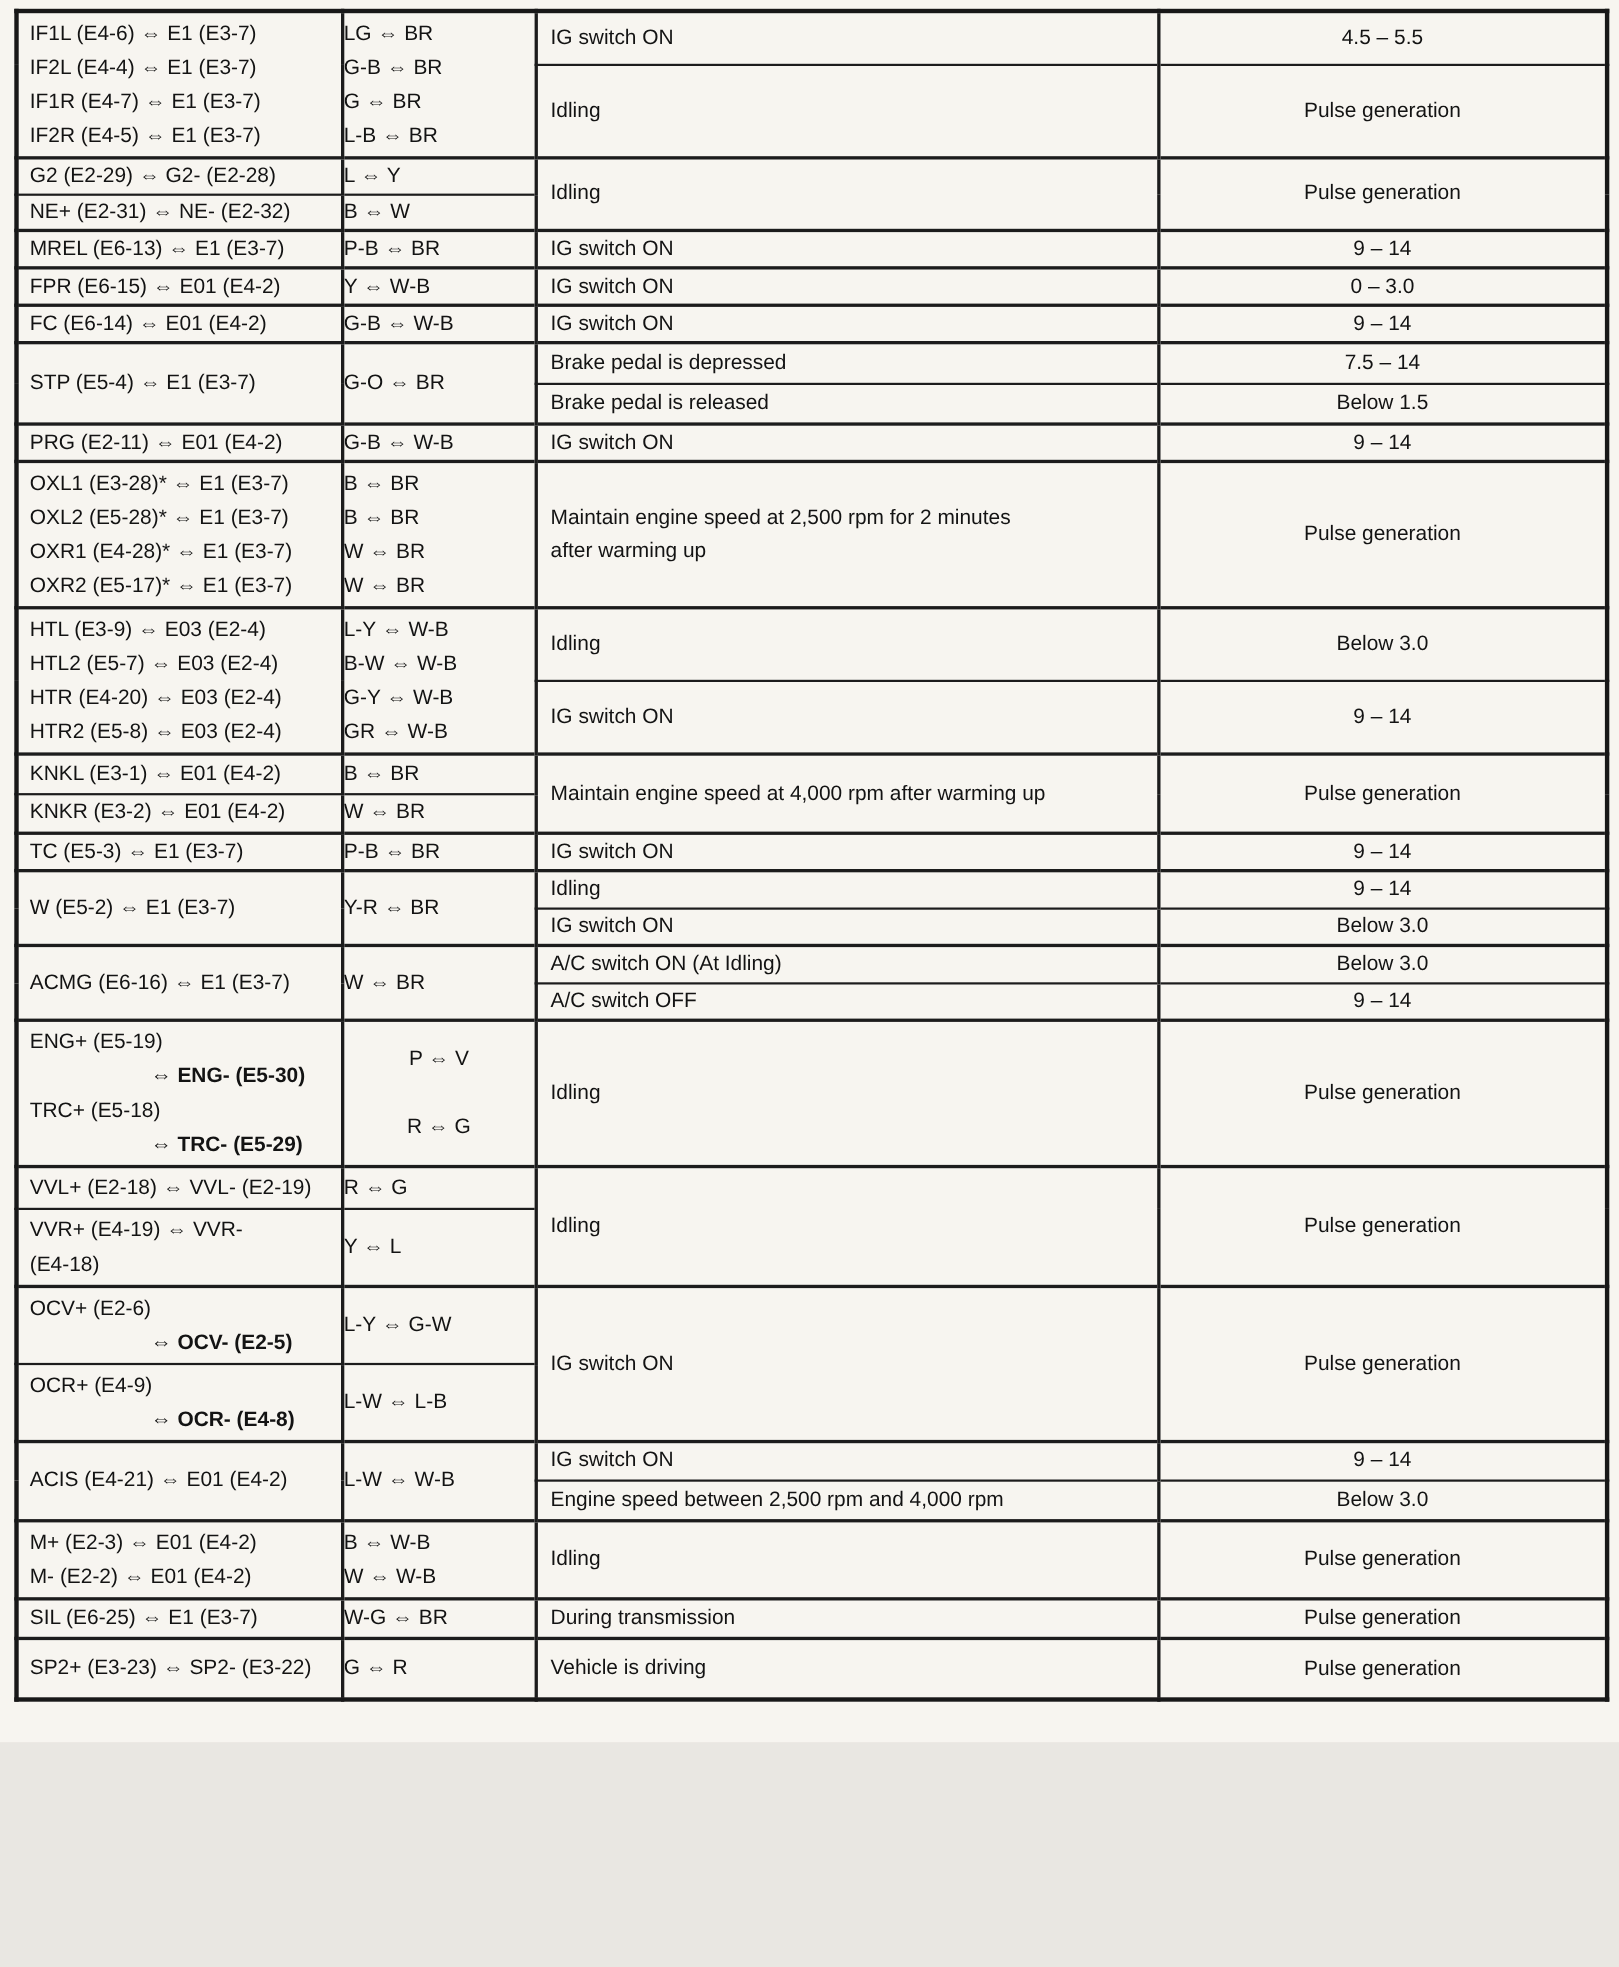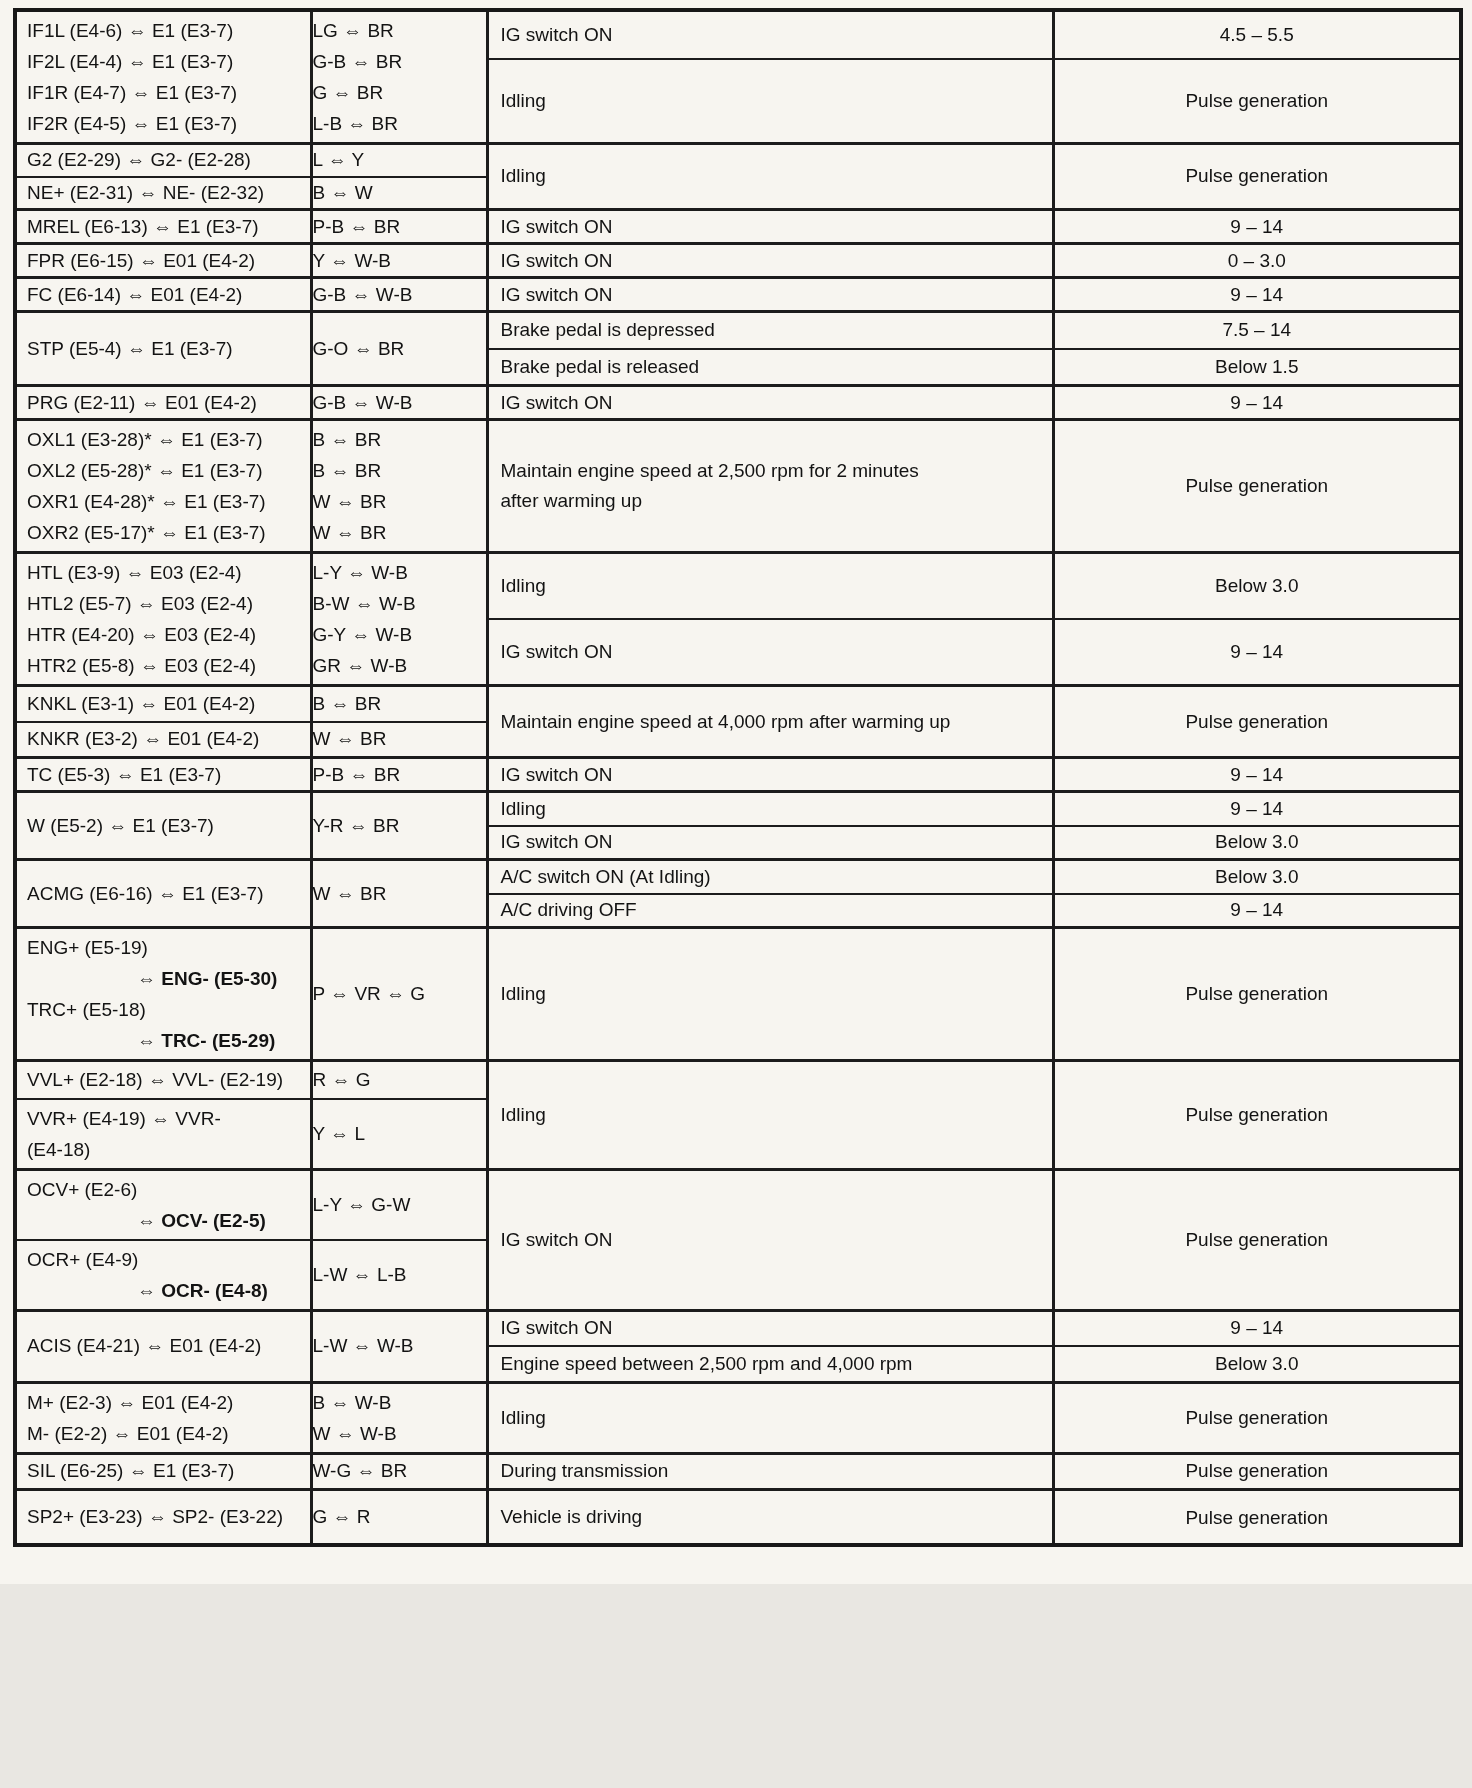--- a/index.html
+++ b/index.html
@@ -9,21 +9,21 @@
   table.vt { border-collapse:collapse; table-layout:fixed; width:1446px; border:4px solid #181818; }
   .vt td { border:2px solid #1c1c1c; border-left-width:3px; border-right-width:3px;
            vertical-align:middle; font-size:19px; color:#131313; line-height:1.3; overflow:hidden; }
   .vt tr.gs td { border-top-width:3px; }
   .c1 { text-align:left; padding:3px 6px 3px 10px; white-space:nowrap; }
   .c2 { white-space:nowrap; }
   .c3 { text-align:left; padding:3px 8px 3px 12px; }
   .c4 { text-align:center; padding:3px 20px; }
   .stack div { line-height:31px; }
   .indent { padding-left:110px;font-weight:bold; }
-  .pairstack { display:flex; flex-direction:row; }
+  .pairstack { display:flex; flex-direction:column; }
   .pairstack > div { height:62px; display:flex; align-items:center; justify-content:center; }
   .condlines div { line-height:30px; }
   .vtop { vertical-align:top; padding-top:6px; }
   tr.h33{height:33px} tr.h34{height:34px} tr.h36{height:36px} tr.h37{height:37px}
   tr.h38{height:38px} tr.h48{height:48px} tr.h56{height:56px} tr.h64{height:64px}
   tr.h82{height:82px} tr.h130{height:130px}
 </style>
 </head>
 <body>
 
@@ -192,21 +192,21 @@
     <td class="c4">Below 3.0</td>
   </tr>
 
   <tr class="gs h34">
     <td class="c1" rowspan="2">ACMG (E6-16) ⇔ E1 (E3-7)</td>
     <td class="c2" rowspan="2">W ⇔ BR</td>
     <td class="c3">A/C switch ON (At Idling)</td>
     <td class="c4">Below 3.0</td>
   </tr>
   <tr class="h34">
-    <td class="c3">A/C driving OFF</td>
+    <td class="c3">A/C switch OFF</td>
     <td class="c4">9 – 14</td>
   </tr>
 
   <tr class="gs h130">
     <td class="c1">
       <div class="stack">
         <div>ENG+ (E5-19)</div>
         <div class="indent">⇔ ENG- (E5-30)</div>
         <div>TRC+ (E5-18)</div>
         <div class="indent">⇔ TRC- (E5-29)</div>

